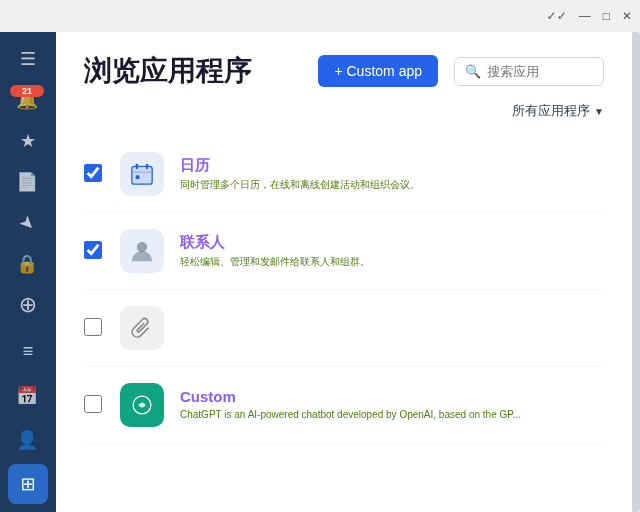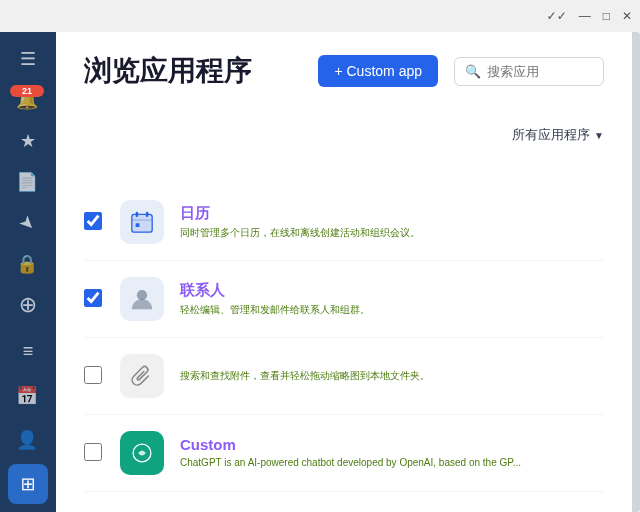--- a/index.html
+++ b/index.html
@@ -80,21 +80,20 @@
       gap: 4px;
     }
 
     
     .content {
       flex: 1;
       background: #ffffff;
       display: flex;
       flex-direction: column;
       overflow: hidden;
-      gap: 24px;
     }
 
     
     .content-header {
       padding: 20px 28px 12px 28px;
       display: flex;
       align-items: center;
       gap: 16px;
     }
     .page-title {
@@ -330,21 +329,20 @@
         <div class="app-item">
     <div class="checkbox-wrap">
       <input type="checkbox" style="">
     </div>
     <div class="app-icon-wrap" style="background:#f0f0f0">
       <svg viewBox="0 0 44 44" width="28" height="28" xmlns="http://www.w3.org/2000/svg">
               <path d="M32 22l-12 12a8 8 0 01-11.31-11.31l14-14a5 5 0 017.07 7.07l-12 12a2 2 0 01-2.83-2.83l10-10" fill="none" stroke="#888" stroke-width="2.5" stroke-linecap="round"></path>
             </svg>
     </div>
     <div class="app-info">
-      <div class="app-desc">搜索和查找附件，查看并轻松拖动缩略图到本地文件夹。</div>
     </div>
   </div>
         <div class="app-item">
     <div class="checkbox-wrap">
       <input type="checkbox" style="">
     </div>
     <div class="app-icon-wrap" style="background:#10a37f">
       <svg viewBox="0 0 44 44" width="28" height="28" xmlns="http://www.w3.org/2000/svg">
               <circle cx="22" cy="22" r="14" fill="none" stroke="white" stroke-width="2"></circle>
               <path d="M16 22 Q22 14 28 22 Q22 30 16 22Z" fill="white" opacity="0.8"></path>

